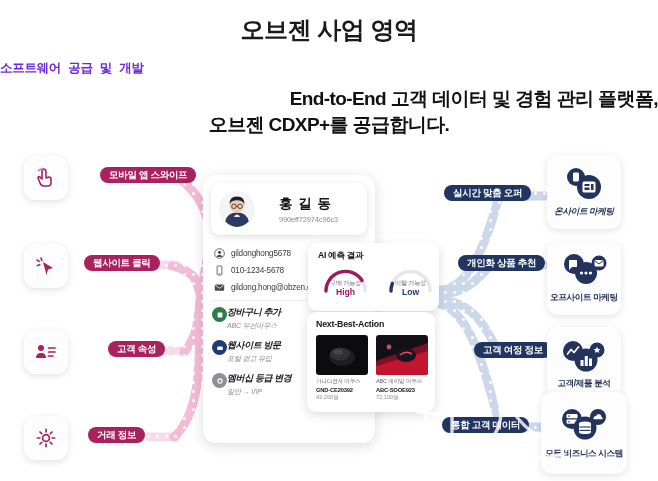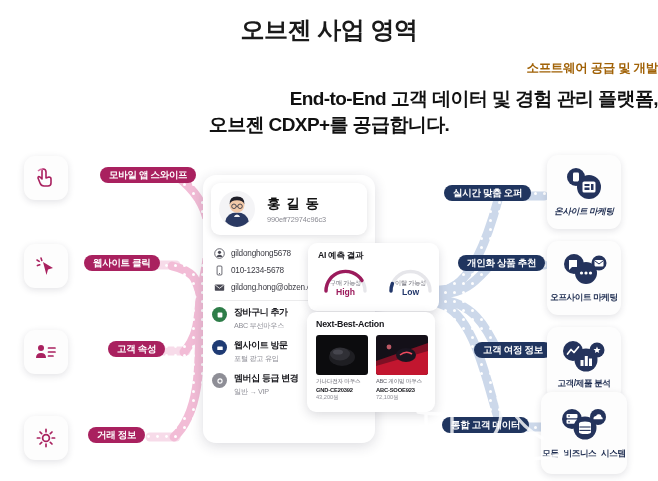--- a/index.html
+++ b/index.html
@@ -10,22 +10,22 @@
     overflow: hidden;
   }
   #stage { position: relative; width: 658px; height: 481px; background: #fff; }
 
   
   .h-title {
     position: absolute; left: 0; top: 14px; width: 658px; text-align: center;
     font-size: 24px; font-weight: bold; color: #1a1a1a; letter-spacing: -0.5px;
   }
   .h-sub {
-    position: absolute; left: 0; top: 60px; width: 658px; text-align: right;
-    font-size: 12.5px; font-weight: bold; color: #a16207; letter-spacing: -0.3px;
+    position: absolute; left: 0; top: 60px; width: 658px; text-align: left;
+    font-size: 12.5px; font-weight: bold; color: #6d28d9; letter-spacing: -0.3px; font-family: Liberation Mono, monospace;
   }
   .h-lead1 {
     position: absolute; left: 0; top: 86px; width: 658px; text-align: right;
     font-size: 19px; font-weight: bold; color: #111; letter-spacing: -0.6px;
   }
   .h-lead2 {
     position: absolute; left: 0; top: 112px; width: 658px; text-align: center;
     font-size: 19px; font-weight: bold; color: #111; letter-spacing: -0.6px;
   }
 
@@ -43,48 +43,48 @@
   .pill.navy    { background: #20355f; }
 
   
   .tile {
     position: absolute; background: #fdfdfd; border-radius: 11px;
     box-shadow: 0 2px 7px rgba(40,40,60,.13);
     display: flex; flex-direction: column; align-items: center; justify-content: center;
   }
   .tile-l { width: 44px; height: 44px; }
   .tile-r { width: 74px; height: 74px; gap: 5px; }
-  .tile-r.big { width: 86px; height: 82px; font-family: Liberation Mono, monospace; }
+  .tile-r.big { width: 86px; height: 82px; }
   .tile-cap {
     font-size: 8.6px; font-weight: bold; color: #1c2b4f; letter-spacing: -0.4px;
     white-space: nowrap;
   }
 
   
   .card-main {
     position: absolute; left: 203px; top: 175px; width: 172px; height: 268px;
     background: #fff; border-radius: 13px; box-shadow: 0 3px 13px rgba(40,40,60,.16);
   }
   .id-box {
     position: absolute; left: 211px; top: 183px; width: 156px; height: 52px;
     background: #fff; border-radius: 9px; box-shadow: 0 2px 7px rgba(40,40,60,.14);
-    display: flex; align-items: center; padding-left: 8px; gap: 12px;
+    display: flex; align-items: center; padding-left: 8px; gap: 24px;
   }
   .avatar { width: 36px; height: 36px; flex: 0 0 36px; }
   .id-name { font-size: 13.5px; font-weight: bold; color: #141414; letter-spacing: 1px; }
   .id-hash { font-size: 7.4px; color: #8b8b93; margin-top: 2px; letter-spacing: -0.1px; }
 
   .contact { position: absolute; left: 214px; top: 245px; width: 150px; }
   .crow { display: flex; align-items: center; gap: 6px; height: 17px; }
   .crow span.t { font-size: 8.2px; color: #3a3a42; letter-spacing: -0.2px; }
 
   .divider { position: absolute; left: 212px; top: 300px; width: 154px; height: 1px; background: #ececed; }
 
   .acts { position: absolute; left: 212px; top: 306px; width: 160px; }
-  .act { display: flex; gap: 7px; height: 33px; }
+  .act { display: flex; gap: 0; height: 33px; font-style: italic; }
   .act-dot {
     width: 15px; height: 15px; border-radius: 50%; flex: 0 0 15px; margin-top: 1px;
     display: flex; align-items: center; justify-content: center;
   }
   .act-t1 { font-size: 9px; font-weight: bold; color: #15151a; letter-spacing: -0.4px; }
   .act-t2 { font-size: 7.2px; color: #8e8e96; margin-top: 2px; letter-spacing: -0.3px; }
 
   
   .card-ai {
     position: absolute; left: 308px; top: 243px; width: 131px; height: 68px;

